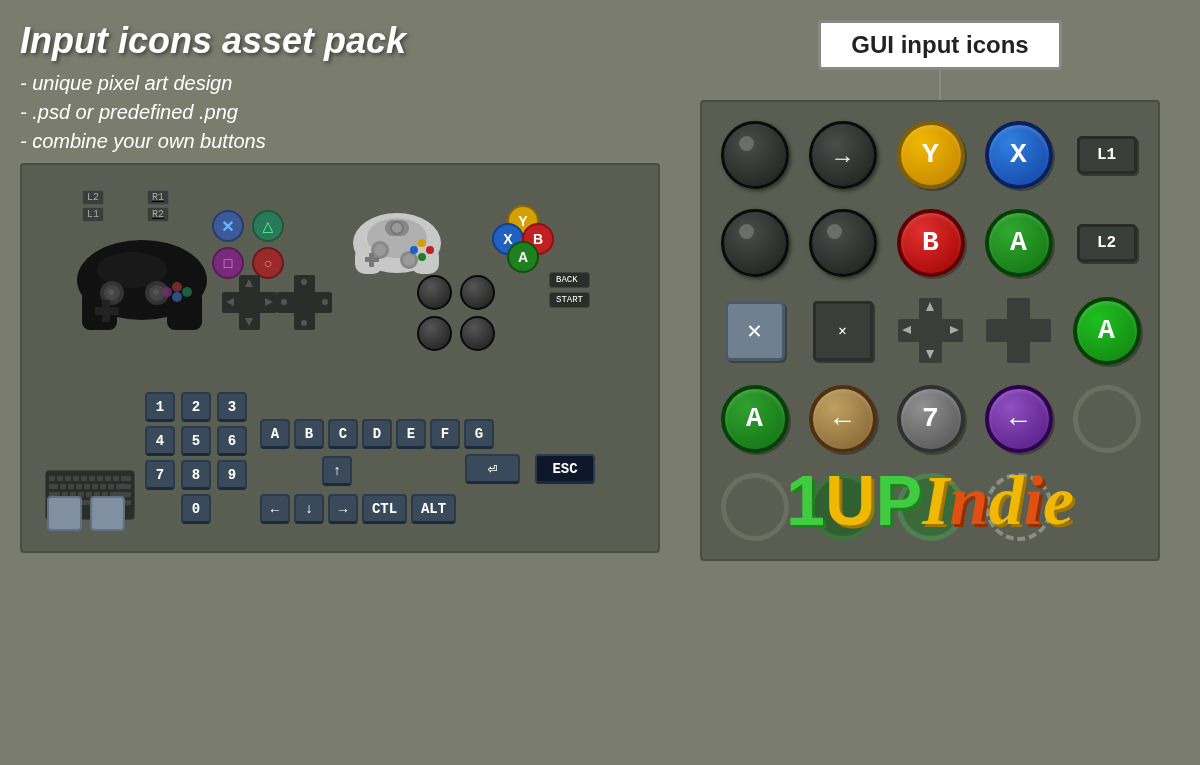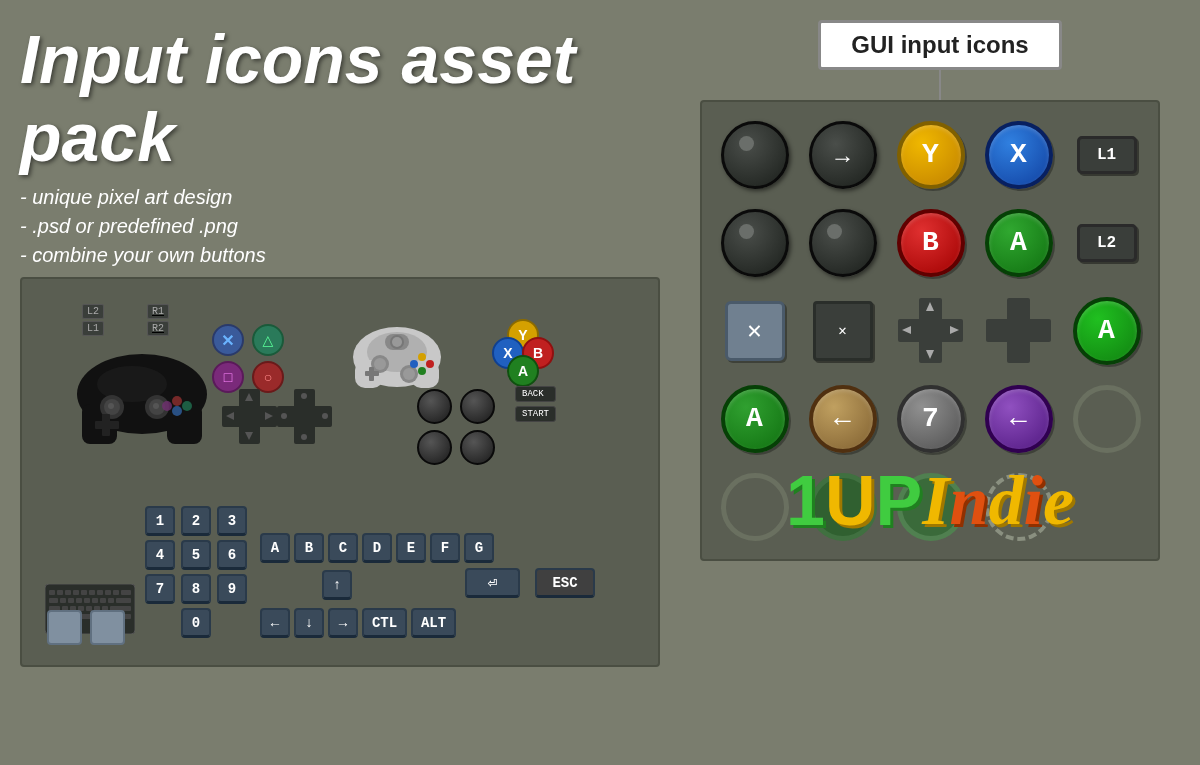--- a/index.html
+++ b/index.html
@@ -14,21 +14,21 @@
 
     
     .left-section {
       position: absolute;
       left: 20px;
       top: 20px;
       width: 660px;
     }
 
     .main-title {
-      font-size: 68px;
+      font-size: 36px;
       color: white;
       font-style: italic;
       font-weight: bold;
       margin-bottom: 10px;
       text-shadow: 2px 2px 4px rgba(0,0,0,0.5);
     }
 
     .features-list {
       list-style: none;
     }
@@ -521,21 +521,21 @@
         <div style="display:flex;gap:8px;">
           <div class="ts-sm"></div>
           <div class="ts-sm"></div>
         </div>
         <div style="display:flex;gap:8px;">
           <div class="ts-sm"></div>
           <div class="ts-sm"></div>
         </div>
       </div>
 
-      <div class="back-start-group" style="position:absolute;left:478px;top:92px;">
+      <div class="back-start-group" style="position:absolute;left:512px;top:92px;">
         <span class="back-start-btn">BACK</span>
         <span class="back-start-btn">START</span>
       </div>
 
       <div style="position:absolute;bottom:12px;left:8px;right:8px;">
 
         <div style="position:absolute;left:0;bottom:0;">
           <svg width="90" height="50" viewBox="0 0 90 50">
             <rect width="90" height="50" rx="4" fill="#2a2e2a" stroke="#555" stroke-width="1"></rect>
 
@@ -599,21 +599,21 @@
           <div class="key-btn-lg">A</div>
           <div class="key-btn-lg">B</div>
           <div class="key-btn-lg">C</div>
           <div class="key-btn-lg">D</div>
           <div class="key-btn-lg">E</div>
           <div class="key-btn-lg">F</div>
           <div class="key-btn-lg">G</div>
         </div>
 
         <div style="position:absolute;left:490px;bottom:40px;">
-          <div style="width:60px;height:30px;background:#404040;border:2px solid #2a3a4a;border-bottom:3px solid #1a2a3a;border-radius:4px;display:flex;align-items:center;justify-content:center;color:white;font-family:'Courier New',monospace;font-weight:bold;font-size:14px;">ESC</div>
+          <div style="width:60px;height:30px;background:#0f172a;border:2px solid #2a3a4a;border-bottom:3px solid #1a2a3a;border-radius:4px;display:flex;align-items:center;justify-content:center;color:white;font-family:'Courier New',monospace;font-weight:bold;font-size:14px;">ESC</div>
         </div>
 
         <div style="position:absolute;left:420px;bottom:40px;">
           <div style="width:55px;height:30px;background:#3a4a5a;border:2px solid #2a3a4a;border-bottom:3px solid #1a2a3a;border-radius:4px;display:flex;align-items:center;justify-content:center;color:white;font-family:'Courier New',monospace;font-weight:bold;font-size:16px;">⏎</div>
         </div>
 
         <div style="position:absolute;left:215px;bottom:0;display:flex;gap:4px;align-items:center;">
           <div class="key-btn-lg">←</div>
           <div class="key-btn-lg">↓</div>
           <div class="key-btn-lg">→</div>

